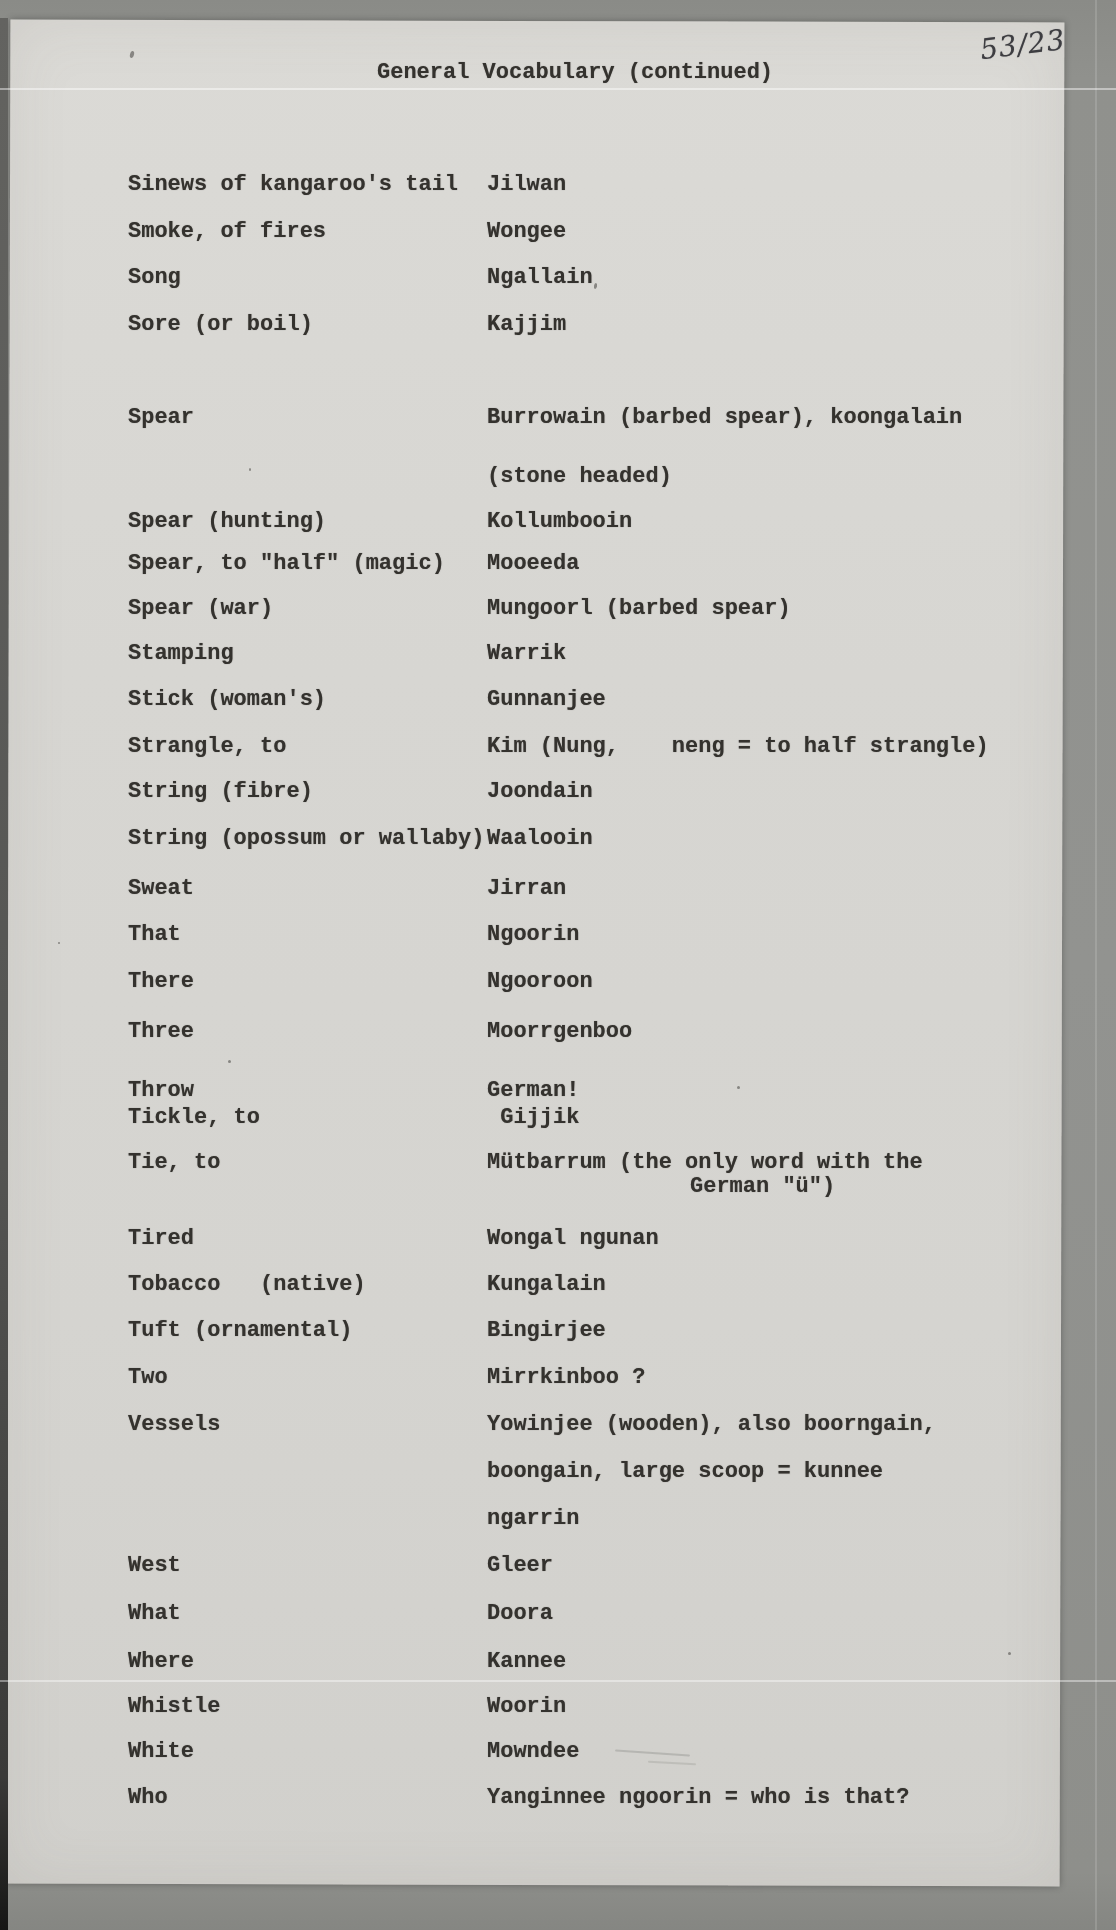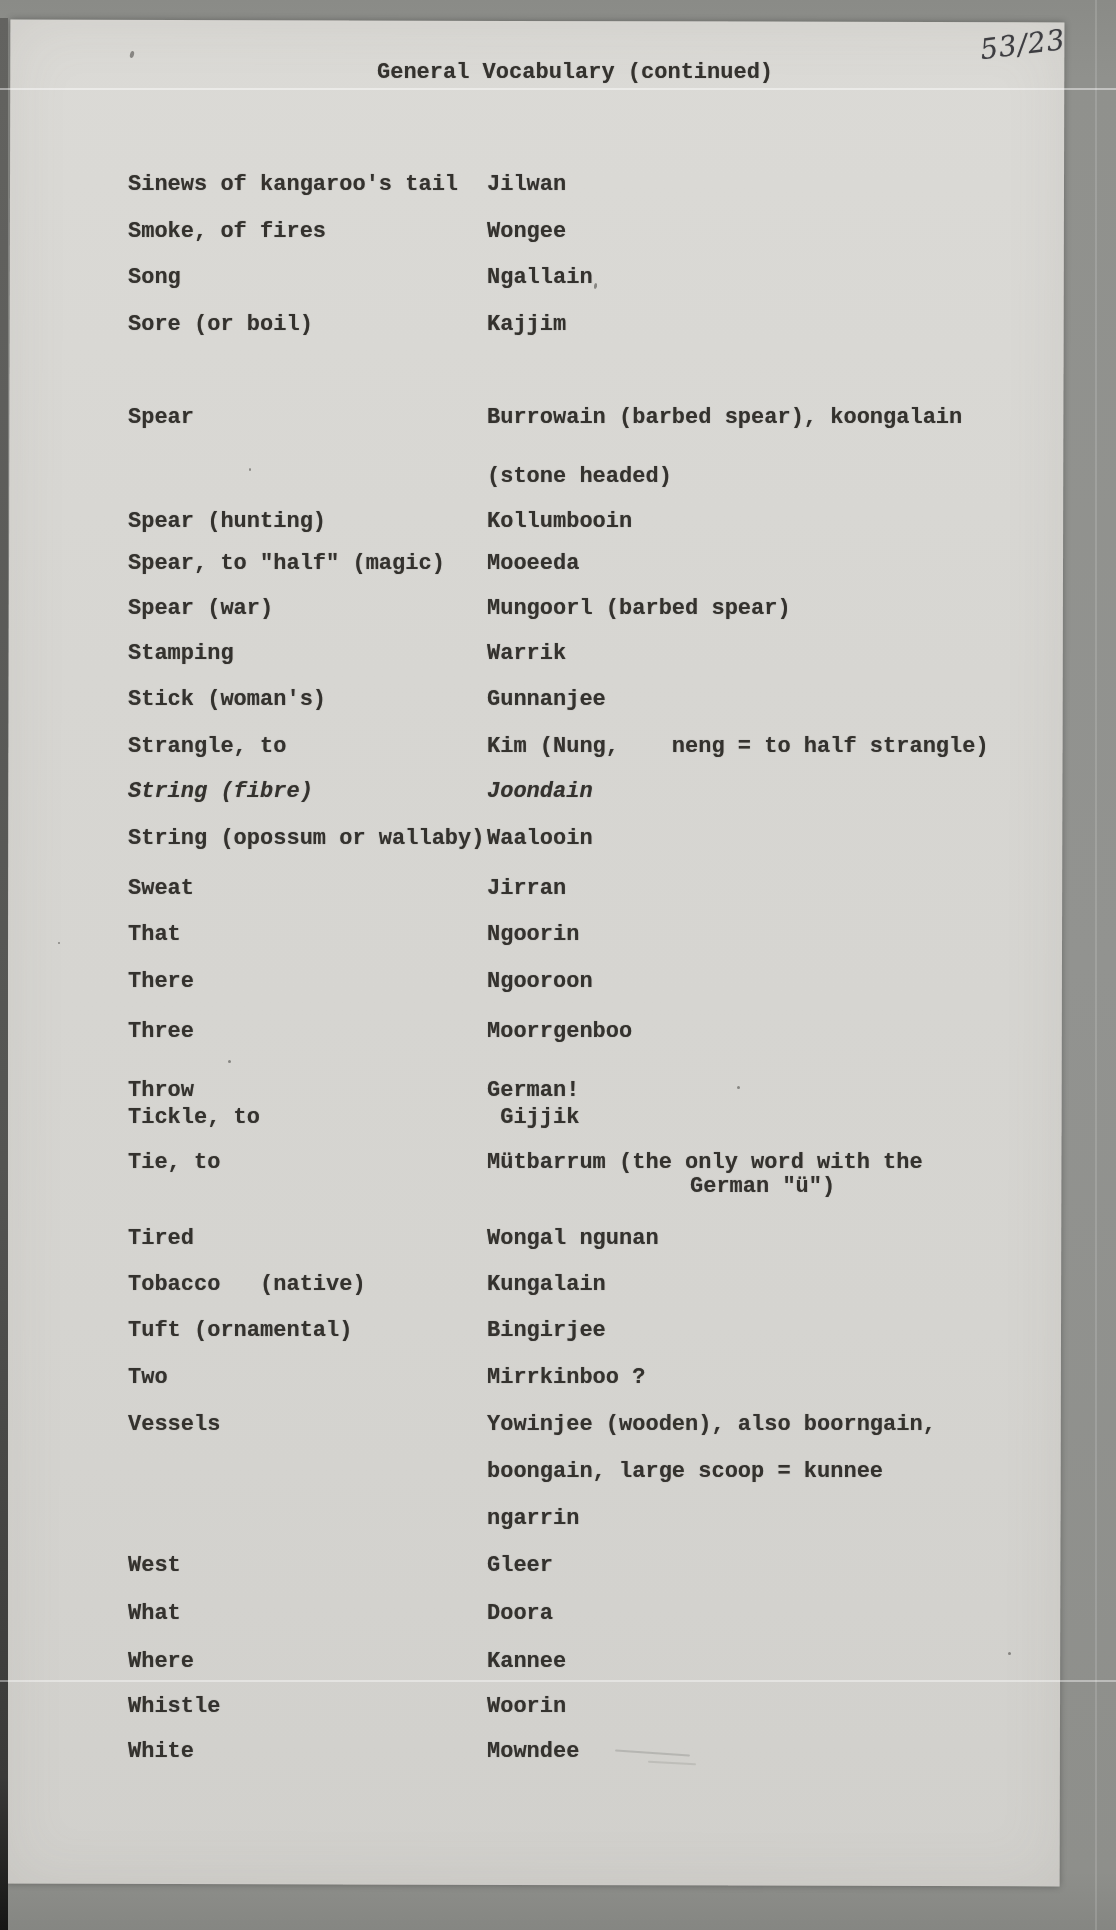--- a/index.html
+++ b/index.html
@@ -75,21 +75,21 @@
       <div class="line typed" style="top: 267px;"><span class="term">Song</span><span class="def">Ngallain</span></div>
       <div class="line typed" style="top: 314px;"><span class="term">Sore (or boil)</span><span class="def">Kajjim</span></div>
       <div class="line typed" style="top: 407px;"><span class="term">Spear</span><span class="def">Burrowain (barbed spear), koongalain</span></div>
       <div class="line typed" style="top: 466px;"><span class="term"></span><span class="def">(stone headed)</span></div>
       <div class="line typed" style="top: 511px;"><span class="term">Spear (hunting)</span><span class="def">Kollumbooin</span></div>
       <div class="line typed" style="top: 553px;"><span class="term">Spear, to "half" (magic)</span><span class="def">Mooeeda</span></div>
       <div class="line typed" style="top: 598px;"><span class="term">Spear (war)</span><span class="def">Mungoorl (barbed spear)</span></div>
       <div class="line typed" style="top: 643px; padding-left: 16px;"><span class="term">Stamping</span><span class="def">Warrik</span></div>
       <div class="line typed" style="top: 689px;"><span class="term">Stick (woman's)</span><span class="def">Gunnanjee</span></div>
       <div class="line typed" style="top: 736px;"><span class="term">Strangle, to</span><span class="def">Kim (Nung,    neng = to half strangle)</span></div>
-      <div class="line typed" style="top: 781px; font-style: italic;"><span class="term">String (fibre)</span><span class="def">Joondain</span></div>
+      <div class="line typed" style="top: 781px;"><span class="term">String (fibre)</span><span class="def">Joondain</span></div>
       <div class="line typed" style="top: 828px;"><span class="term">String (opossum or wallaby)</span><span class="def">Waalooin</span></div>
       <div class="line typed" style="top: 878px;"><span class="term">Sweat</span><span class="def">Jirran</span></div>
       <div class="line typed" style="top: 924px;"><span class="term">That</span><span class="def">Ngoorin</span></div>
       <div class="line typed" style="top: 971px;"><span class="term">There</span><span class="def">Ngooroon</span></div>
       <div class="line typed" style="top: 1021px;"><span class="term">Three</span><span class="def">Moorrgenboo</span></div>
       <div class="line typed" style="top: 1080px;"><span class="term">Throw</span><span class="def">German!</span></div>
       <div class="line typed" style="top: 1107px;"><span class="term">Tickle, to</span><span class="def"> Gijjik</span></div>
       <div class="line typed" style="top: 1152px;"><span class="term">Tie, to</span><span class="def">Mütbarrum (the only word with the</span></div>
       <div class="line typed" style="top: 1176px;"><span class="term"></span><span class="def" style="left: 690px;">German "ü")</span></div>
       <div class="line typed" style="top: 1228px;"><span class="term">Tired</span><span class="def">Wongal ngunan</span></div>
@@ -97,14 +97,15 @@
       <div class="line typed" style="top: 1320px;"><span class="term">Tuft (ornamental)</span><span class="def">Bingirjee</span></div>
       <div class="line typed" style="top: 1367px;"><span class="term">Two</span><span class="def">Mirrkinboo ?</span></div>
       <div class="line typed" style="top: 1414px;"><span class="term">Vessels</span><span class="def">Yowinjee (wooden), also boorngain,</span></div>
       <div class="line typed" style="top: 1461px;"><span class="term"></span><span class="def">boongain, large scoop = kunnee</span></div>
       <div class="line typed" style="top: 1508px;"><span class="term"></span><span class="def">ngarrin</span></div>
       <div class="line typed" style="top: 1555px;"><span class="term">West</span><span class="def">Gleer</span></div>
       <div class="line typed" style="top: 1603px;"><span class="term">What</span><span class="def">Doora</span></div>
       <div class="line typed" style="top: 1651px;"><span class="term">Where</span><span class="def">Kannee</span></div>
       <div class="line typed" style="top: 1696px;"><span class="term">Whistle</span><span class="def">Woorin</span></div>
       <div class="line typed" style="top: 1741px;"><span class="term">White</span><span class="def">Mowndee</span></div>
+      <div class="line typed" style="top: 1787px;"><span class="term">Who</span><span class="def">Yanginnee ngoorin = who is that?</span></div>
     </div>
 </div>
 
 </body></html>

